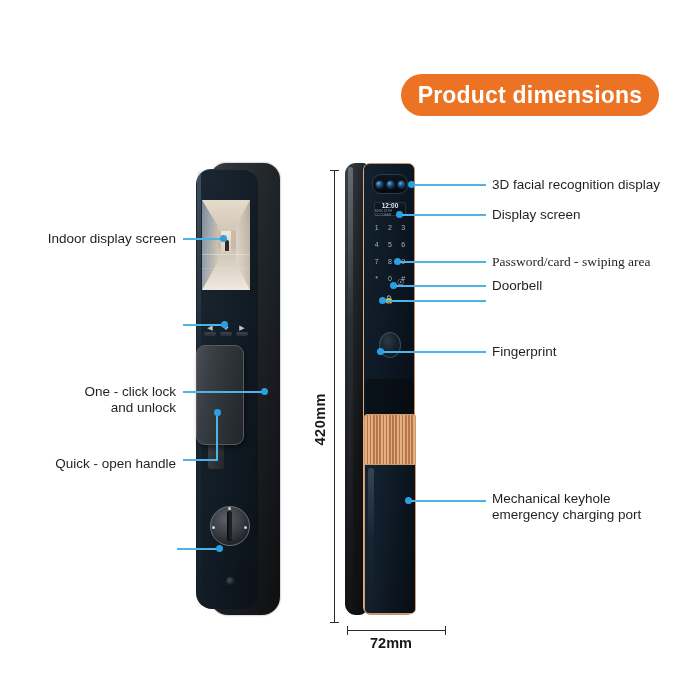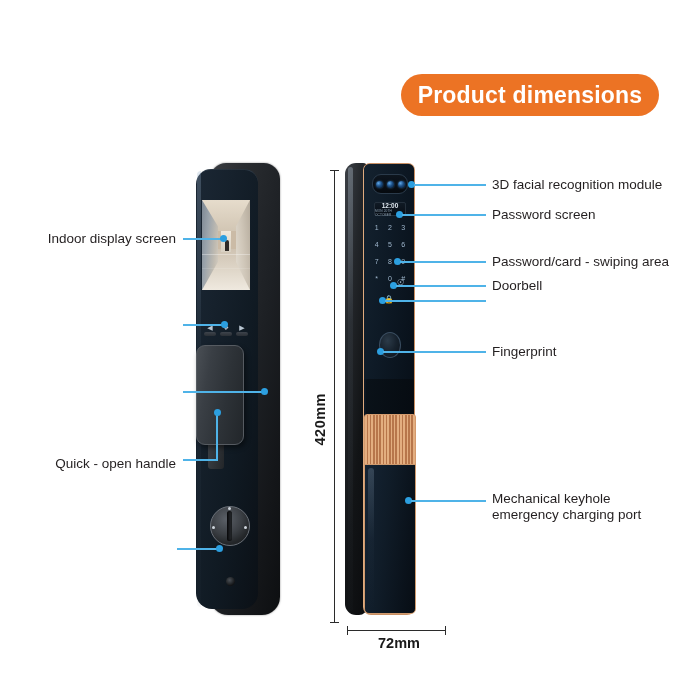--- a/index.html
+++ b/index.html
@@ -401,42 +401,44 @@
     </div>
   </div>
 
   <div class="label left" style="left:20px; top:231px; width:156px;">Indoor display screen</div>
   <div class="leader" style="left:183px; top:238px; width:42px;"></div>
   <div class="dot" style="left:220px; top:235px;"></div>
 
   <div class="leader" style="left:183px; top:324px; width:42px;"></div>
   <div class="dot" style="left:221px; top:321px;"></div>
 
+  <div class="label left" style="left:20px; top:384px; width:156px;">One - click lock
+and unlock</div>
   <div class="leader" style="left:183px; top:391px; width:82px;"></div>
   <div class="dot" style="left:261px; top:388px;"></div>
 
   <div class="label left" style="left:20px; top:456px; width:156px;">Quick - open handle</div>
   <div class="leader" style="left:183px; top:459px; width:35px;"></div>
   <div class="leader-v" style="left:216px; top:412px; height:49px;"></div>
   <div class="dot" style="left:214px; top:409px;"></div>
 
   <div class="leader" style="left:177px; top:548px; width:43px;"></div>
   <div class="dot" style="left:216px; top:545px;"></div>
 
   <div class="dot" style="left:408px; top:181px;"></div>
   <div class="leader" style="left:414px; top:184px; width:72px;"></div>
-  <div class="label right" style="left:492px; top:177px; width:200px;">3D facial recognition module</div>
+  <div class="label right" style="left:492px; top:177px; width:200px;">3D facial recognition display</div>
 
   <div class="dot" style="left:396px; top:211px;"></div>
   <div class="leader" style="left:402px; top:214px; width:84px;"></div>
-  <div class="label right" style="left:492px; top:207px; width:200px;">Password screen</div>
+  <div class="label right" style="left:492px; top:207px; width:200px;">Display screen</div>
 
   <div class="dot" style="left:394px; top:258px;"></div>
   <div class="leader" style="left:400px; top:261px; width:86px;"></div>
-  <div class="label right" style="left:492px; top:254px; width:200px;">Password/card - swiping area</div>
+  <div class="label right" style="left:492px; top:254px; width:200px;font-family:Liberation Serif, serif;">Password/card - swiping area</div>
 
   <div class="dot" style="left:390px; top:282px;"></div>
   <div class="leader" style="left:396px; top:285px; width:90px;"></div>
   <div class="label right" style="left:492px; top:278px; width:200px;">Doorbell</div>
 
   <div class="dot" style="left:379px; top:297px;"></div>
   <div class="leader" style="left:385px; top:300px; width:101px;"></div>
 
   <div class="dot" style="left:377px; top:348px;"></div>
   <div class="leader" style="left:383px; top:351px; width:103px;"></div>
@@ -448,15 +450,15 @@
 emergency charging port</div>
 
   <div class="dim-v" style="left:334px; top:170px; height:452px;"></div>
   <div class="dim-cap-h" style="left:330px; top:170px;"></div>
   <div class="dim-cap-h" style="left:330px; top:622px;"></div>
   <div class="dim-text vertical" style="left:312px; top:393px;">420mm</div>
 
   <div class="dim-h" style="left:347px; top:630px; width:98px;"></div>
   <div class="dim-cap-v" style="left:347px; top:626px;"></div>
   <div class="dim-cap-v" style="left:445px; top:626px;"></div>
-  <div class="dim-text" style="left:370px; top:635px;margin-left:8px;">72mm</div>
+  <div class="dim-text" style="left:370px; top:635px;">72mm</div>
 
 </div>
 
 </body></html>

